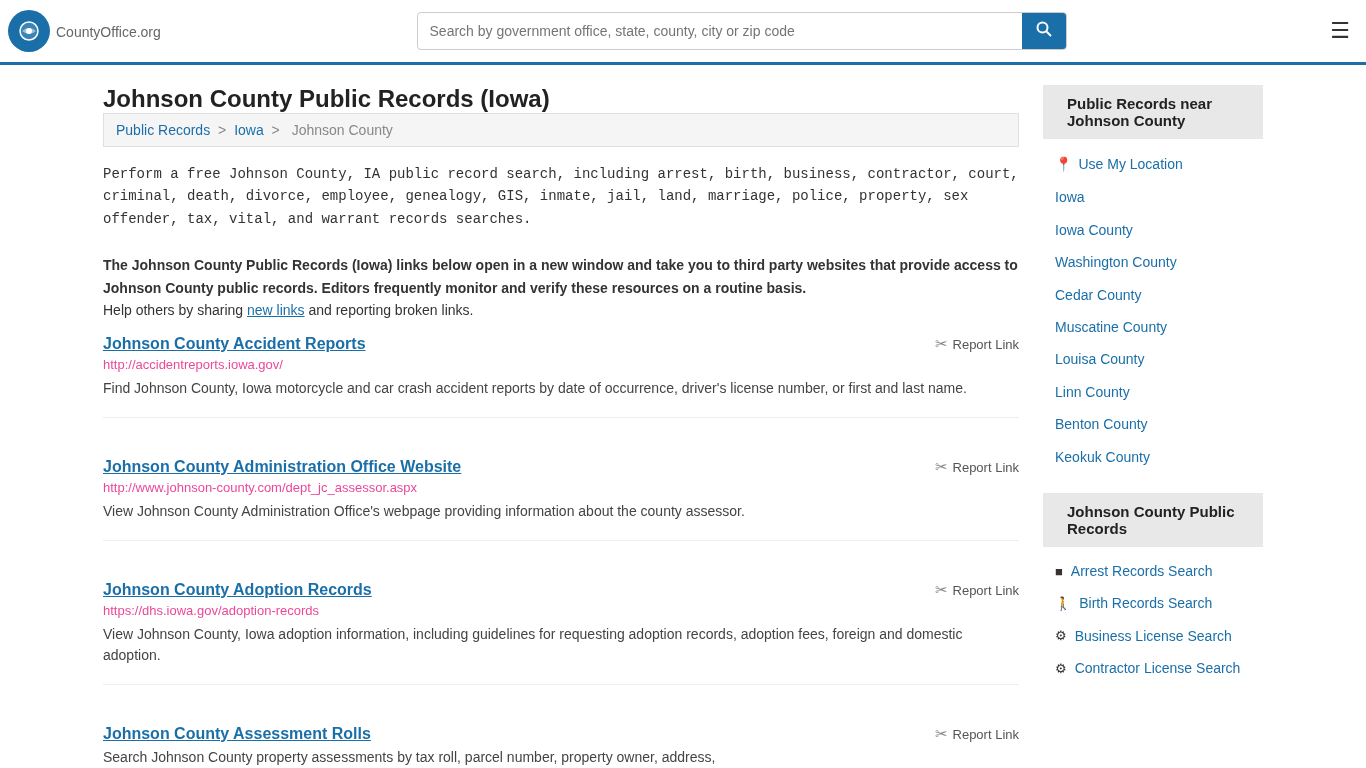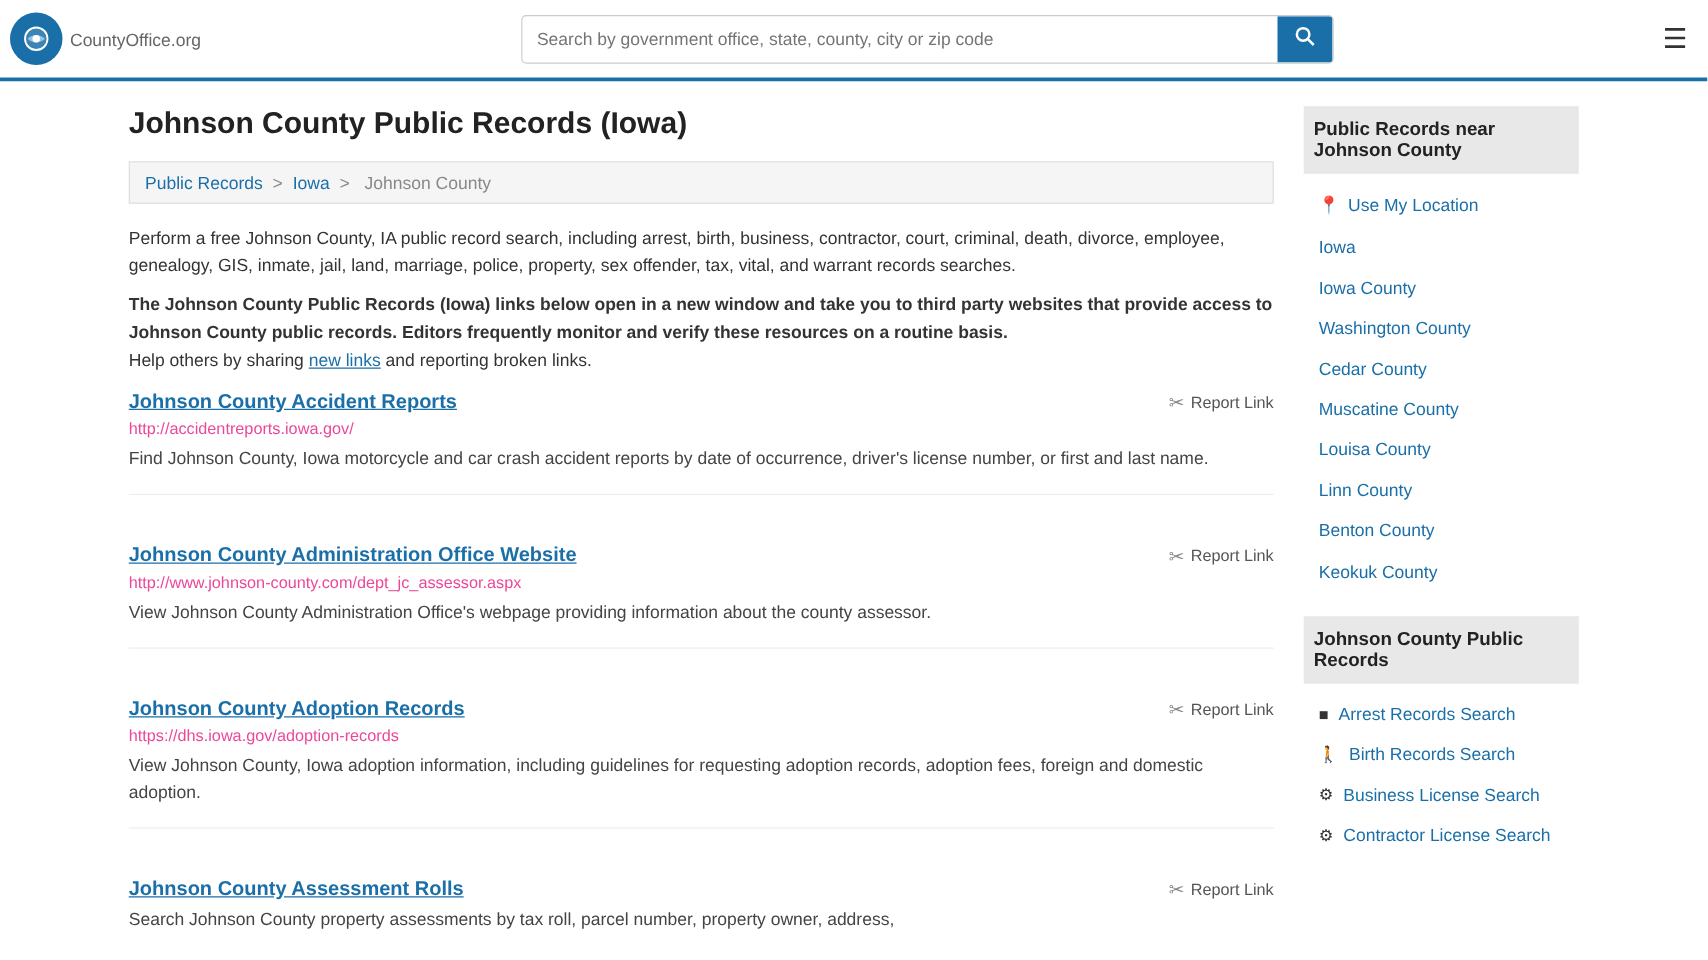--- a/index.html
+++ b/index.html
@@ -88,21 +88,21 @@
     #sidebar {
       width: 220px;
       flex-shrink: 0;
     }
 
     
     #page-title {
       font-size: 24px;
       font-weight: bold;
       color: #222;
-      margin-bottom: 16px;
+      margin-bottom: 0;
     }
 
     
     #breadcrumb-bar {
       background: #f5f5f5;
       border: 1px solid #e0e0e0;
       padding: 8px 12px;
       margin-bottom: 16px;
       font-size: 14px;
       color: #555;
@@ -168,21 +168,21 @@
       color: #444;
       line-height: 1.5;
     }
 
     
     .sidebar-section {
       margin-bottom: 20px;
     }
     .sidebar-section-header {
       background: #e8e8e8;
-      padding: 10px 8px;
+      padding: 10px 24px;
       font-size: 15px;
       font-weight: bold;
       color: #222;
       margin-bottom: 8px;
     }
     .sidebar-link {
       display: block;
       padding: 5px 12px;
       color: #1a6fa8;
       text-decoration: none;
@@ -241,21 +241,21 @@
 
     <div id="breadcrumb-bar">
       <a href="#">Public Records</a>
       <span>&gt;</span>
       <a href="#">Iowa</a>
       <span>&gt;</span>
       <span>Johnson County</span>
     </div>
 
     <div id="description-block">
-      <p style="margin-bottom:8px;">Perform a free Johnson County, IA public record search, including arrest, birth, business, contractor, court, criminal, death, divorce, employee, genealogy, GIS, inmate, jail, land, marriage, police, property, sex offender, tax, vital, and warrant records searches.</p>
+      <p style="margin-bottom:24px;font-family:Liberation Mono, monospace;">Perform a free Johnson County, IA public record search, including arrest, birth, business, contractor, court, criminal, death, divorce, employee, genealogy, GIS, inmate, jail, land, marriage, police, property, sex offender, tax, vital, and warrant records searches.</p>
       <p style="font-weight:bold;">The Johnson County Public Records (Iowa) links below open in a new window and take you to third party websites that provide access to Johnson County public records. Editors frequently monitor and verify these resources on a routine basis.</p>
       <p>
         <span>Help others by sharing </span><a href="#">new links</a><span> and reporting broken links.</span>
       </p>
     </div>
 
     <div id="records-list">
     <div class="record-entry">
     <div class="record-header">
       <span class="record-title">Johnson County Accident Reports</span>

